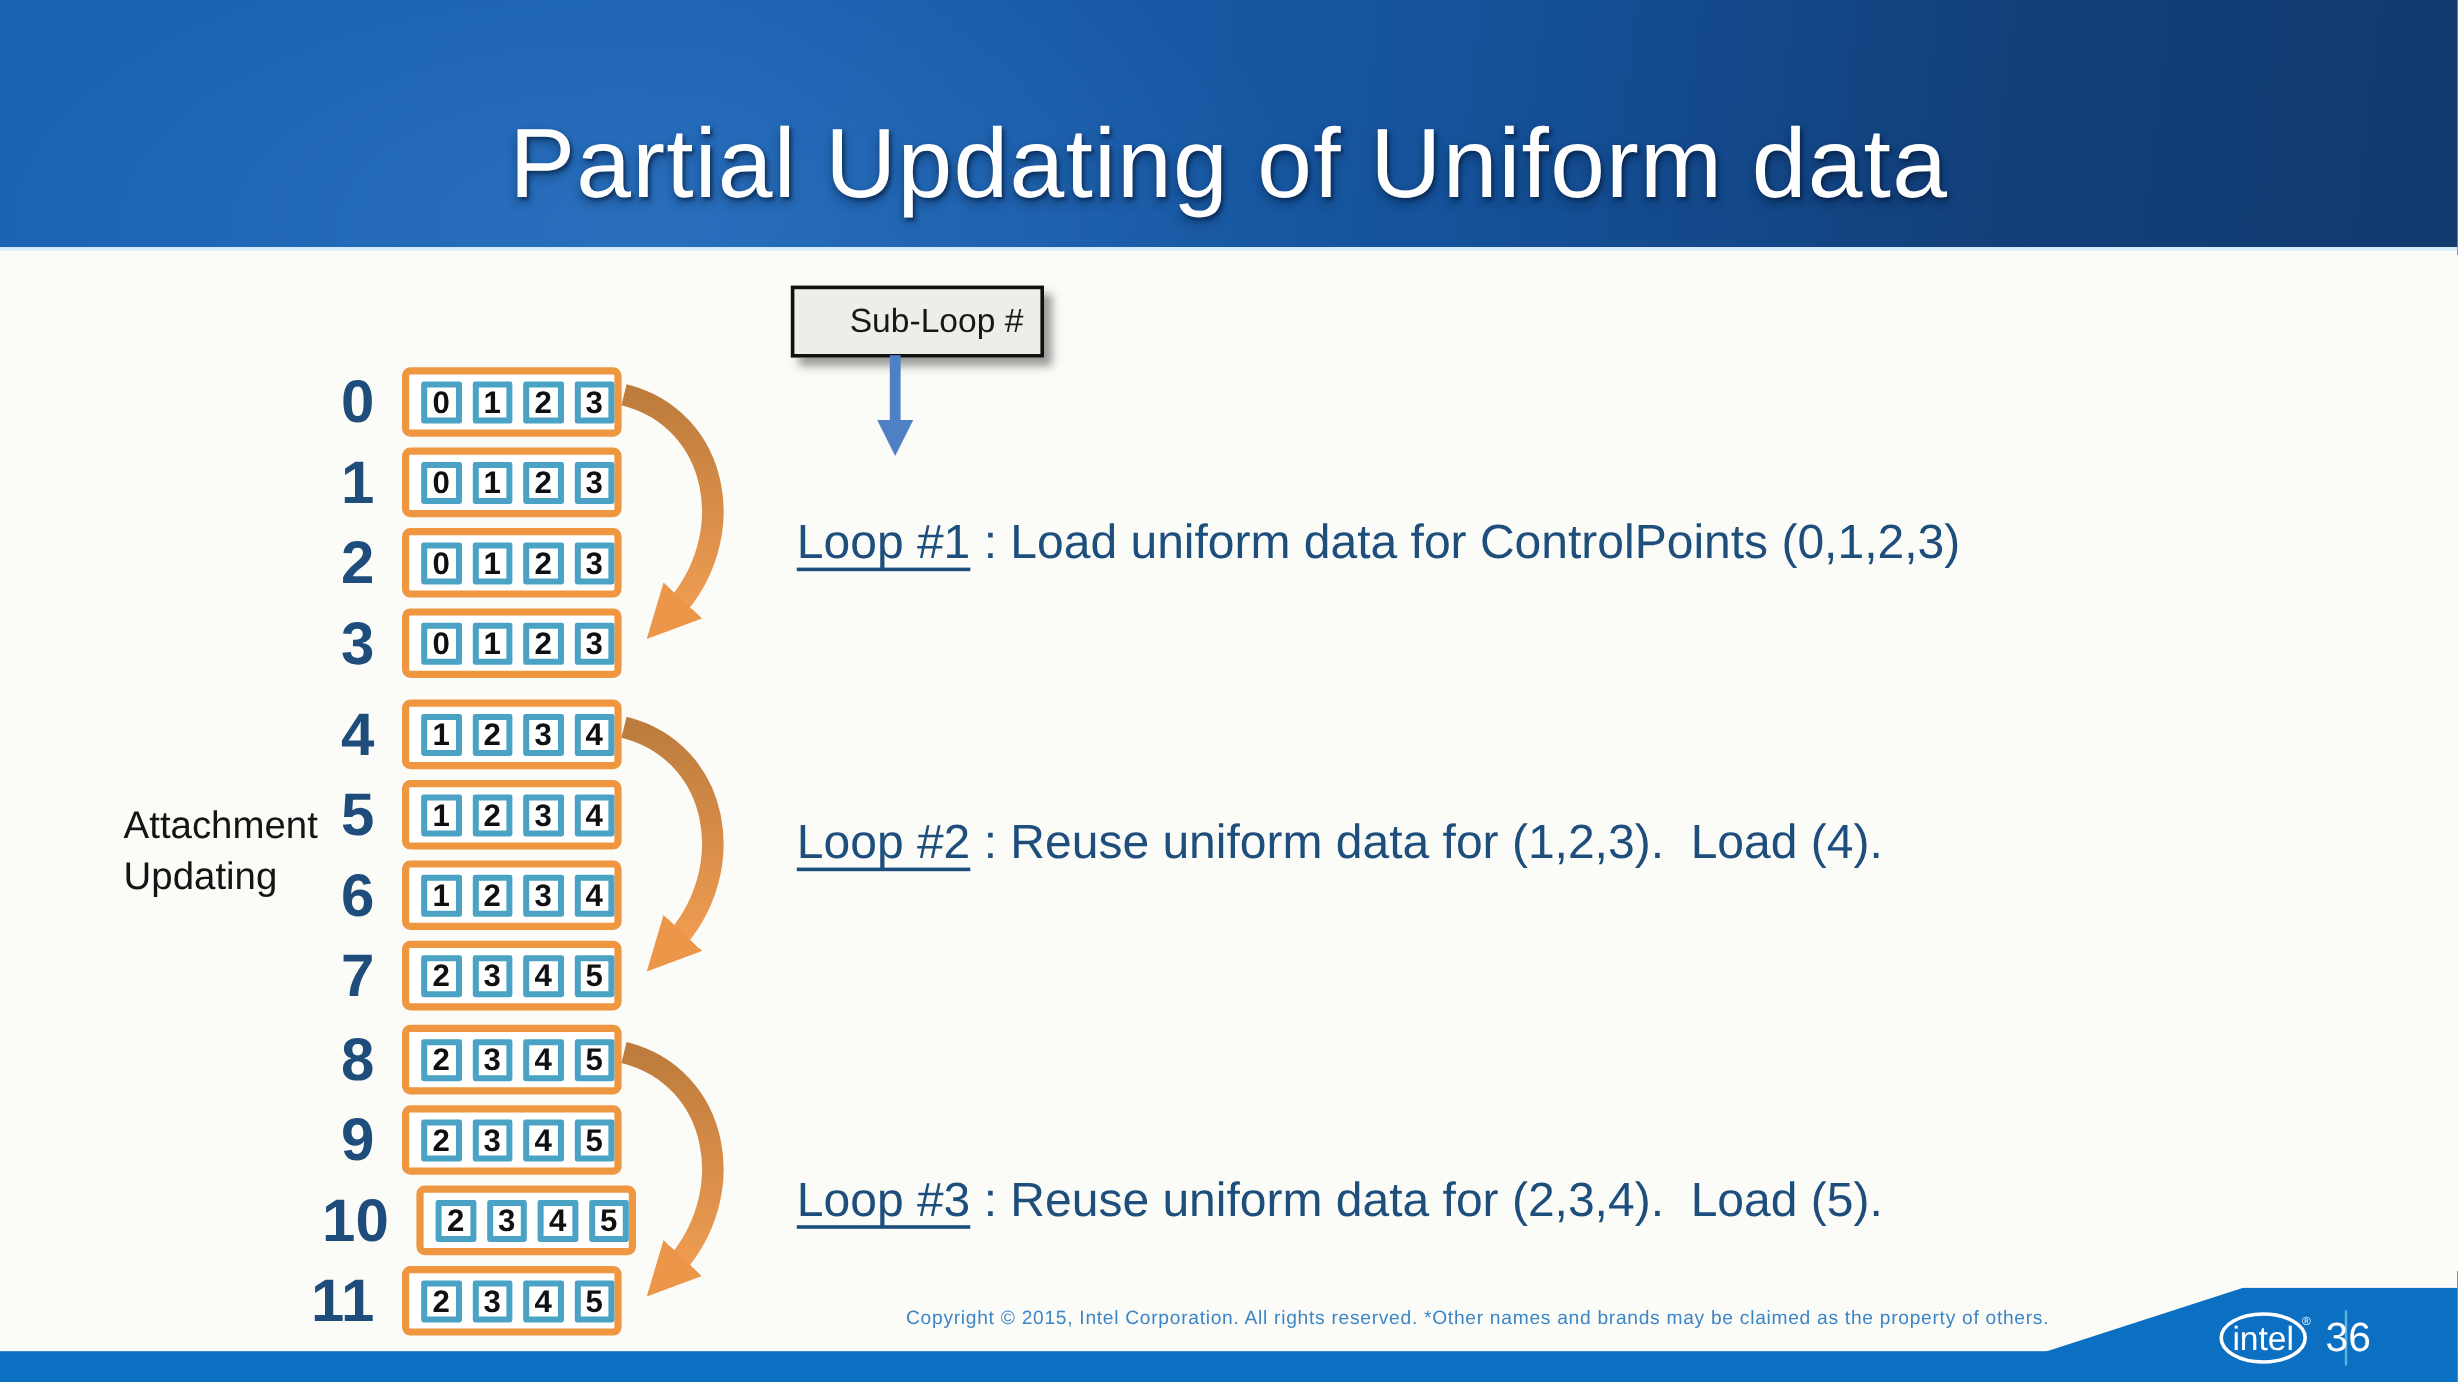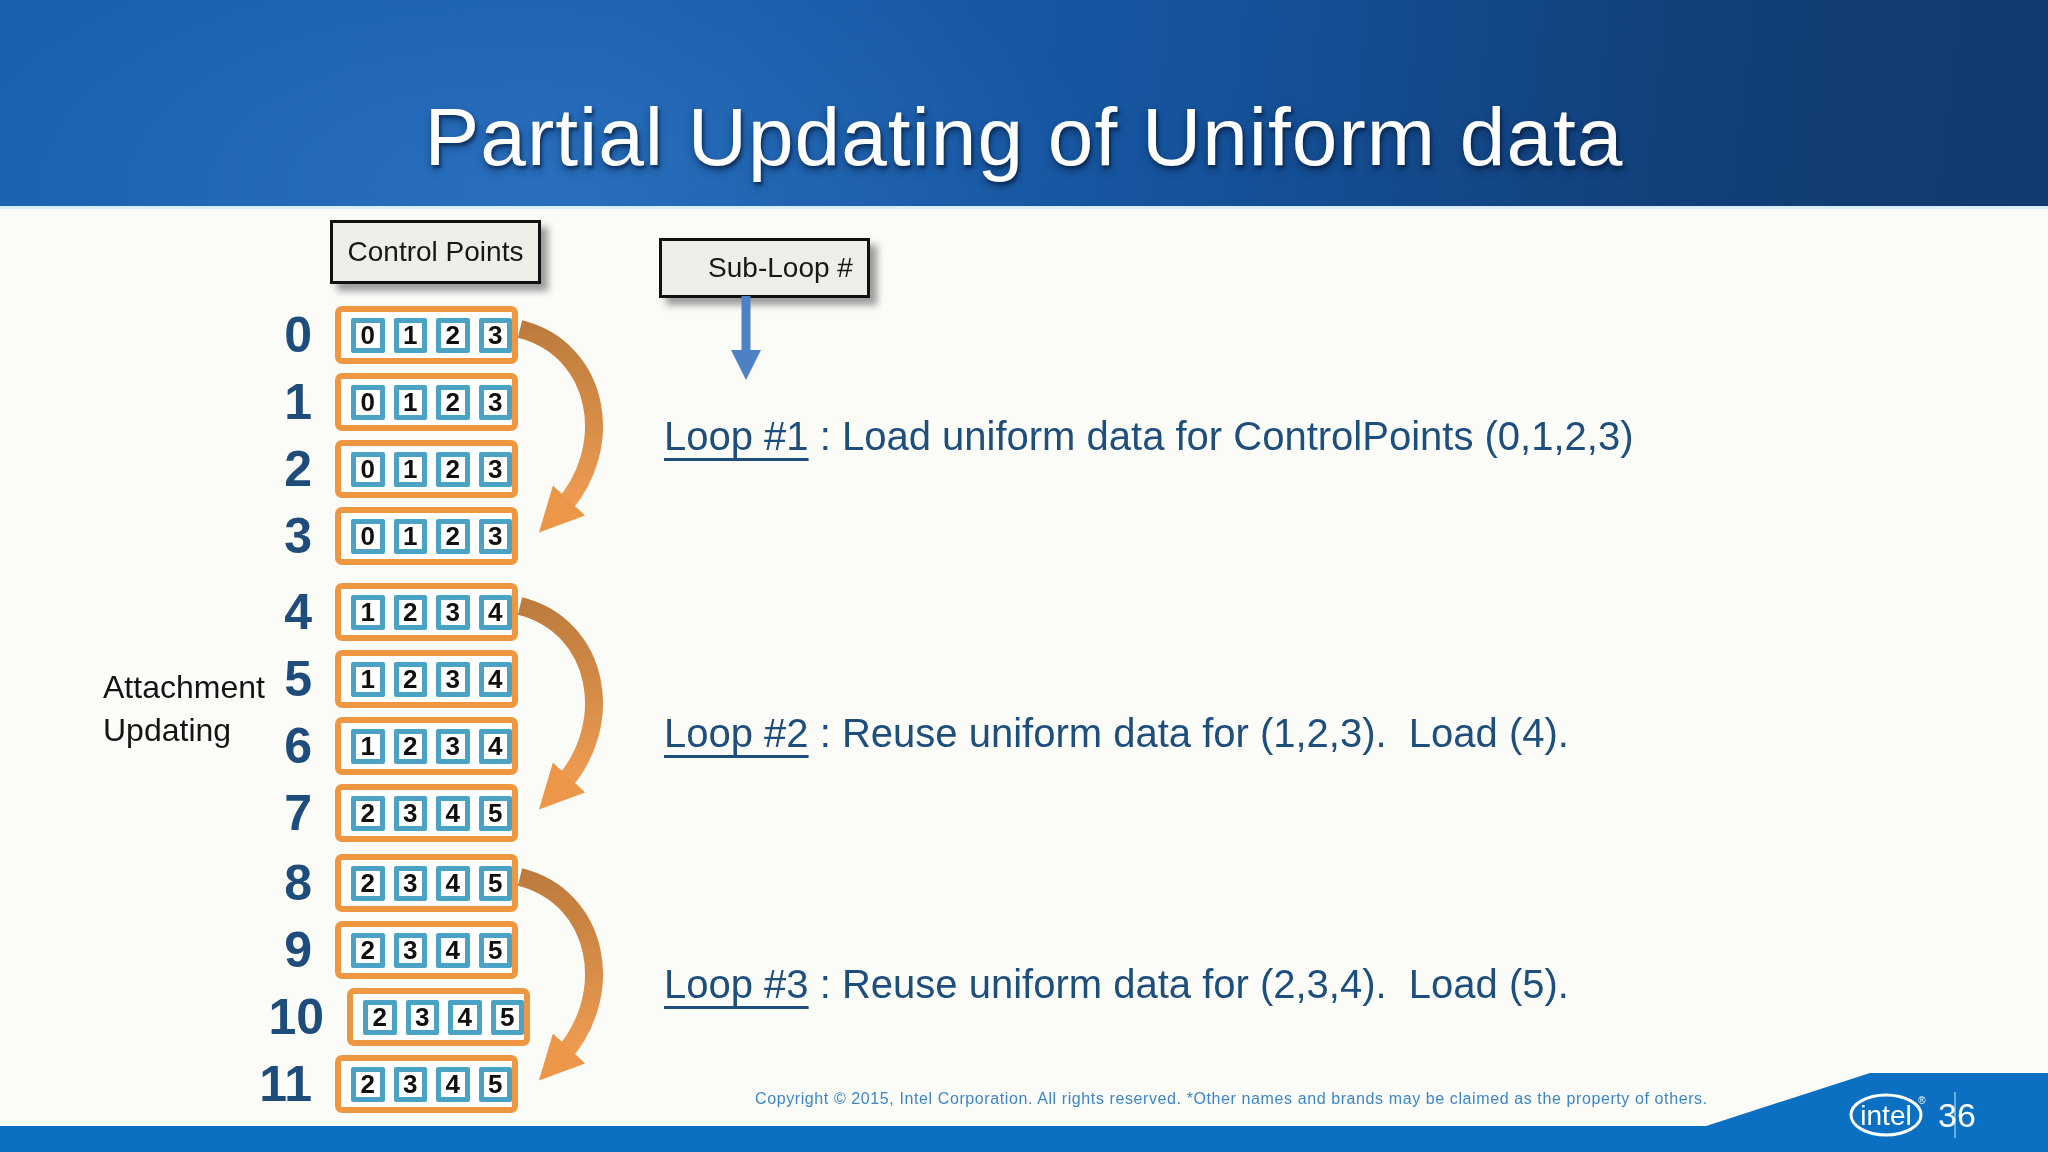--- a/index.html
+++ b/index.html
@@ -44,21 +44,21 @@
     border:6px solid #ef9640;border-radius:7px;background:#ffffff;
     display:flex;align-items:center;gap:9px;padding-left:10px;
   }
   .cp-cell{
     box-sizing:border-box;width:35px;height:35px;border:5px solid #4aa2c5;border-radius:2px;
     background:#ffffff;display:flex;align-items:center;justify-content:center;
     font-size:26px;font-weight:600;color:#101010;
   }
   
   .loop-line{
-    position:absolute;left:664px;font-size:40px;color:#1d4e7c;white-space:pre-wrap;
+    position:absolute;left:664px;font-size:40px;color:#1d4e7c;white-space:pre-wrap;margin-top:16px;
   }
   .loop-label{
     text-decoration:underline;text-decoration-thickness:3px;text-underline-offset:8px;
   }
   
   #arrow-layer{position:absolute;left:0;top:0;width:2048px;height:1152px;pointer-events:none;}
   
   #copyright{
     position:absolute;left:755px;top:1090px;font-size:16px;letter-spacing:.6px;color:#3d86c6;
   }
@@ -72,23 +72,20 @@
   #page-number{position:absolute;left:1938px;top:1096px;width:60px;font-size:34px;color:#ffffff;}
 </style>
 </head>
 <body>
 
 <div id="stage">
 
   <div id="header"></div>
   <div id="slide-title">Partial Updating of Uniform data</div>
 
-  <div id="control-points-box" class="callout">
-    <span>Control Points</span>
-  </div>
   <div id="subloop-box" class="callout">
     <span>Sub-Loop #</span>
   </div>
 
   <div id="attachment-label">
     <div>Attachment</div>
     <div>Updating</div>
   </div>
 
   <div id="rows-root">
@@ -197,21 +194,21 @@
           <div class="cp-cell">2</div>
           <div class="cp-cell">3</div>
           <div class="cp-cell">4</div>
           <div class="cp-cell">5</div>
         </div>
       </div>
     </div>
 
   <div id="loops-root">
       <div class="loop-line" style="top: 414px;"><span class="loop-label">Loop #1</span><span> : Load uniform data for ControlPoints (0,1,2,3)</span></div>
-      <div class="loop-line" style="top: 711px; text-align: right;"><span class="loop-label">Loop #2</span><span> : Reuse uniform data for (1,2,3).  Load (4).</span></div>
+      <div class="loop-line" style="top: 664px; text-align: right;"><span class="loop-label">Loop #2</span><span> : Reuse uniform data for (1,2,3).  Load (4).</span></div>
       <div class="loop-line" style="top: 962px;"><span class="loop-label">Loop #3</span><span> : Reuse uniform data for (2,3,4).  Load (5).</span></div>
     </div>
 
   <svg id="arrow-layer" viewBox="0 0 2048 1152">
     <defs>
       <linearGradient id="og" x1="0" y1="0" x2="0" y2="1">
         <stop offset="0" stop-color="#bd7c3d"></stop>
         <stop offset="1" stop-color="#f09d52"></stop>
       </linearGradient>
       <marker id="oh" viewBox="0 0 10 10" markerWidth="44" markerHeight="44" markerUnits="userSpaceOnUse" refX="3" refY="5" orient="auto">

